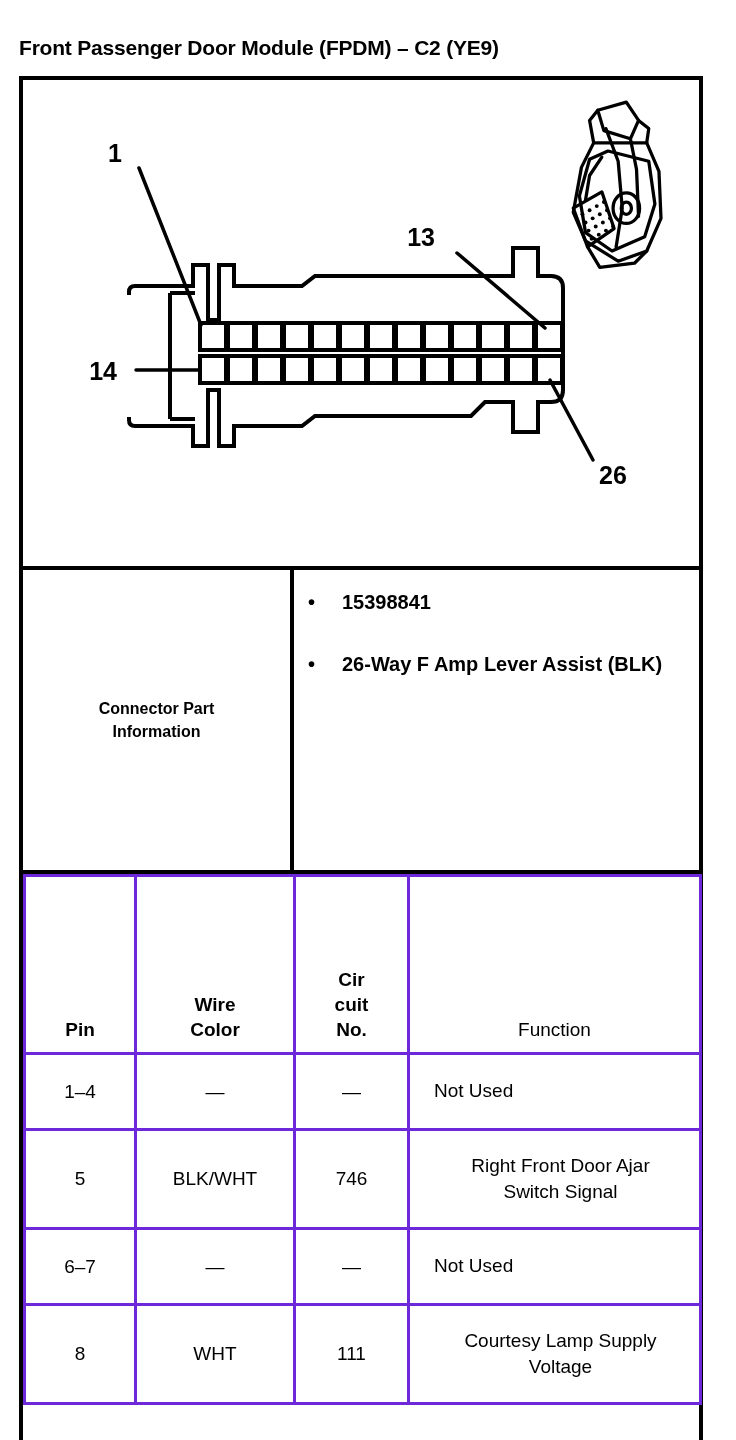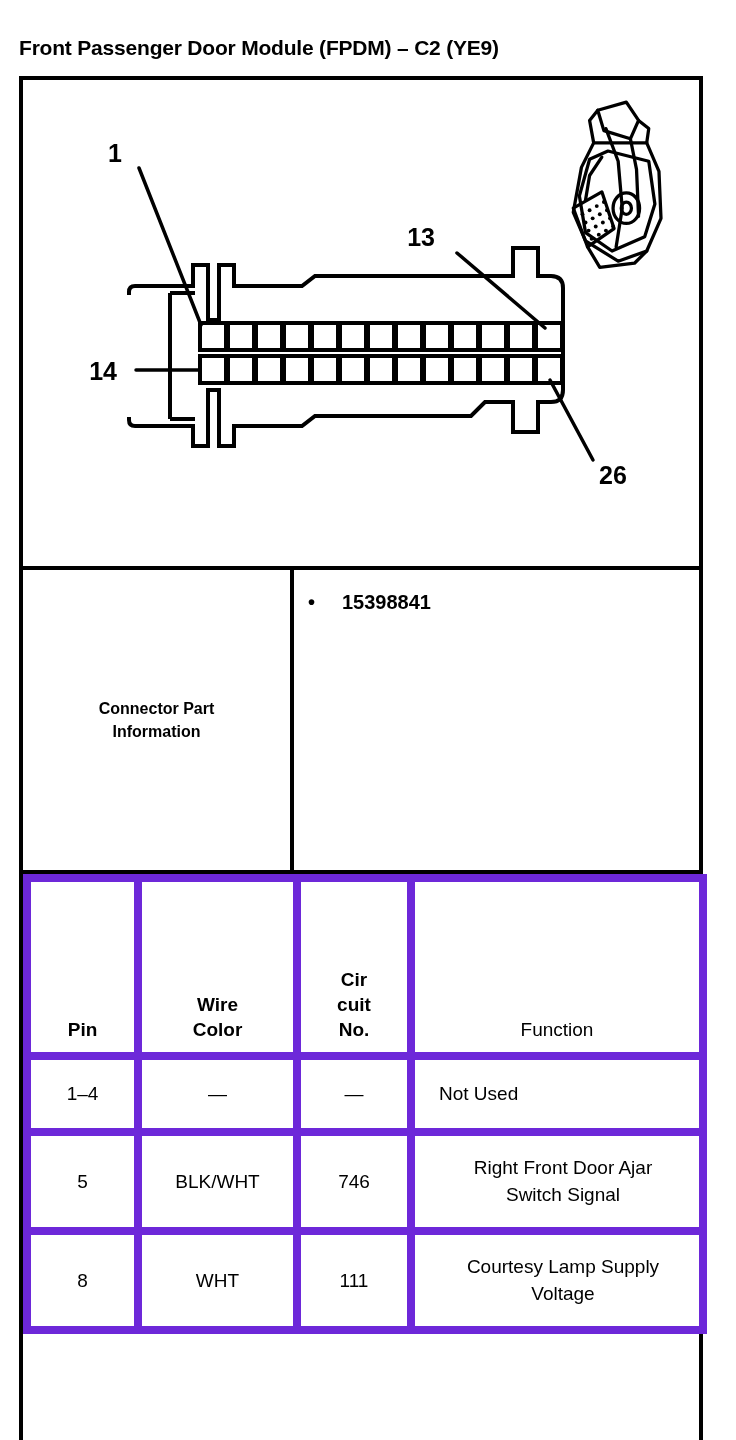--- a/index.html
+++ b/index.html
@@ -121,21 +121,21 @@
   
   .ptable {
     position: absolute;
     left: 0;
     top: 794px;
     width: 676px;
     border-collapse: collapse;
     table-layout: fixed;
   }
   .ptable td, .ptable th {
-    border: 8px solid #6d28d9;
+    border: 3px solid #6d28d9;
     padding: 0;
     margin: 0;
     text-align: center;
     vertical-align: middle;
     font-size: 19px;
     font-weight: normal;
     color: #000;
   }
   .ptable th {
     font-weight: bold;
@@ -330,20 +330,23 @@
     <div class="cpi-label">
       <span>
         <span>Connector Part</span><br>
         <span>Information</span>
       </span>
     </div>
     <div class="cpi-vdiv"></div>
     <div class="cpi-body">
       <span class="bullet-row">
         <span class="dot">•</span><span class="btext">15398841</span>
+      </span>
+      <span class="bullet-row">
+        <span class="dot">•</span><span class="btext">26-Way F Amp Lever Assist (BLK)</span>
       </span>
     </div>
 
     <div class="hrule" style="top:790px;"></div>
 
     <table class="ptable">
       <colgroup>
         <col class="col-pin">
           <col class="col-wire">
           <col class="col-cct">
@@ -377,20 +380,26 @@
         </tr>
         <tr class="row-tall">
           <td>5</td>
           <td class="nowrap">BLK/WHT</td>
           <td>746</td>
           <td class="fn-cell two-line">
             <span class="l1">Right Front Door Ajar</span>
             <span class="l2">Switch Signal</span>
           </td>
         </tr>
+        <tr class="row-short">
+          <td>6–7</td>
+          <td>—</td>
+          <td>—</td>
+          <td class="fn-cell">Not Used</td>
+        </tr>
         <tr class="row-tall">
           <td>8</td>
           <td>WHT</td>
           <td>111</td>
           <td class="fn-cell two-line">
             <span class="l1">Courtesy Lamp Supply</span>
             <span class="l2">Voltage</span>
           </td>
         </tr>
       </tbody>

